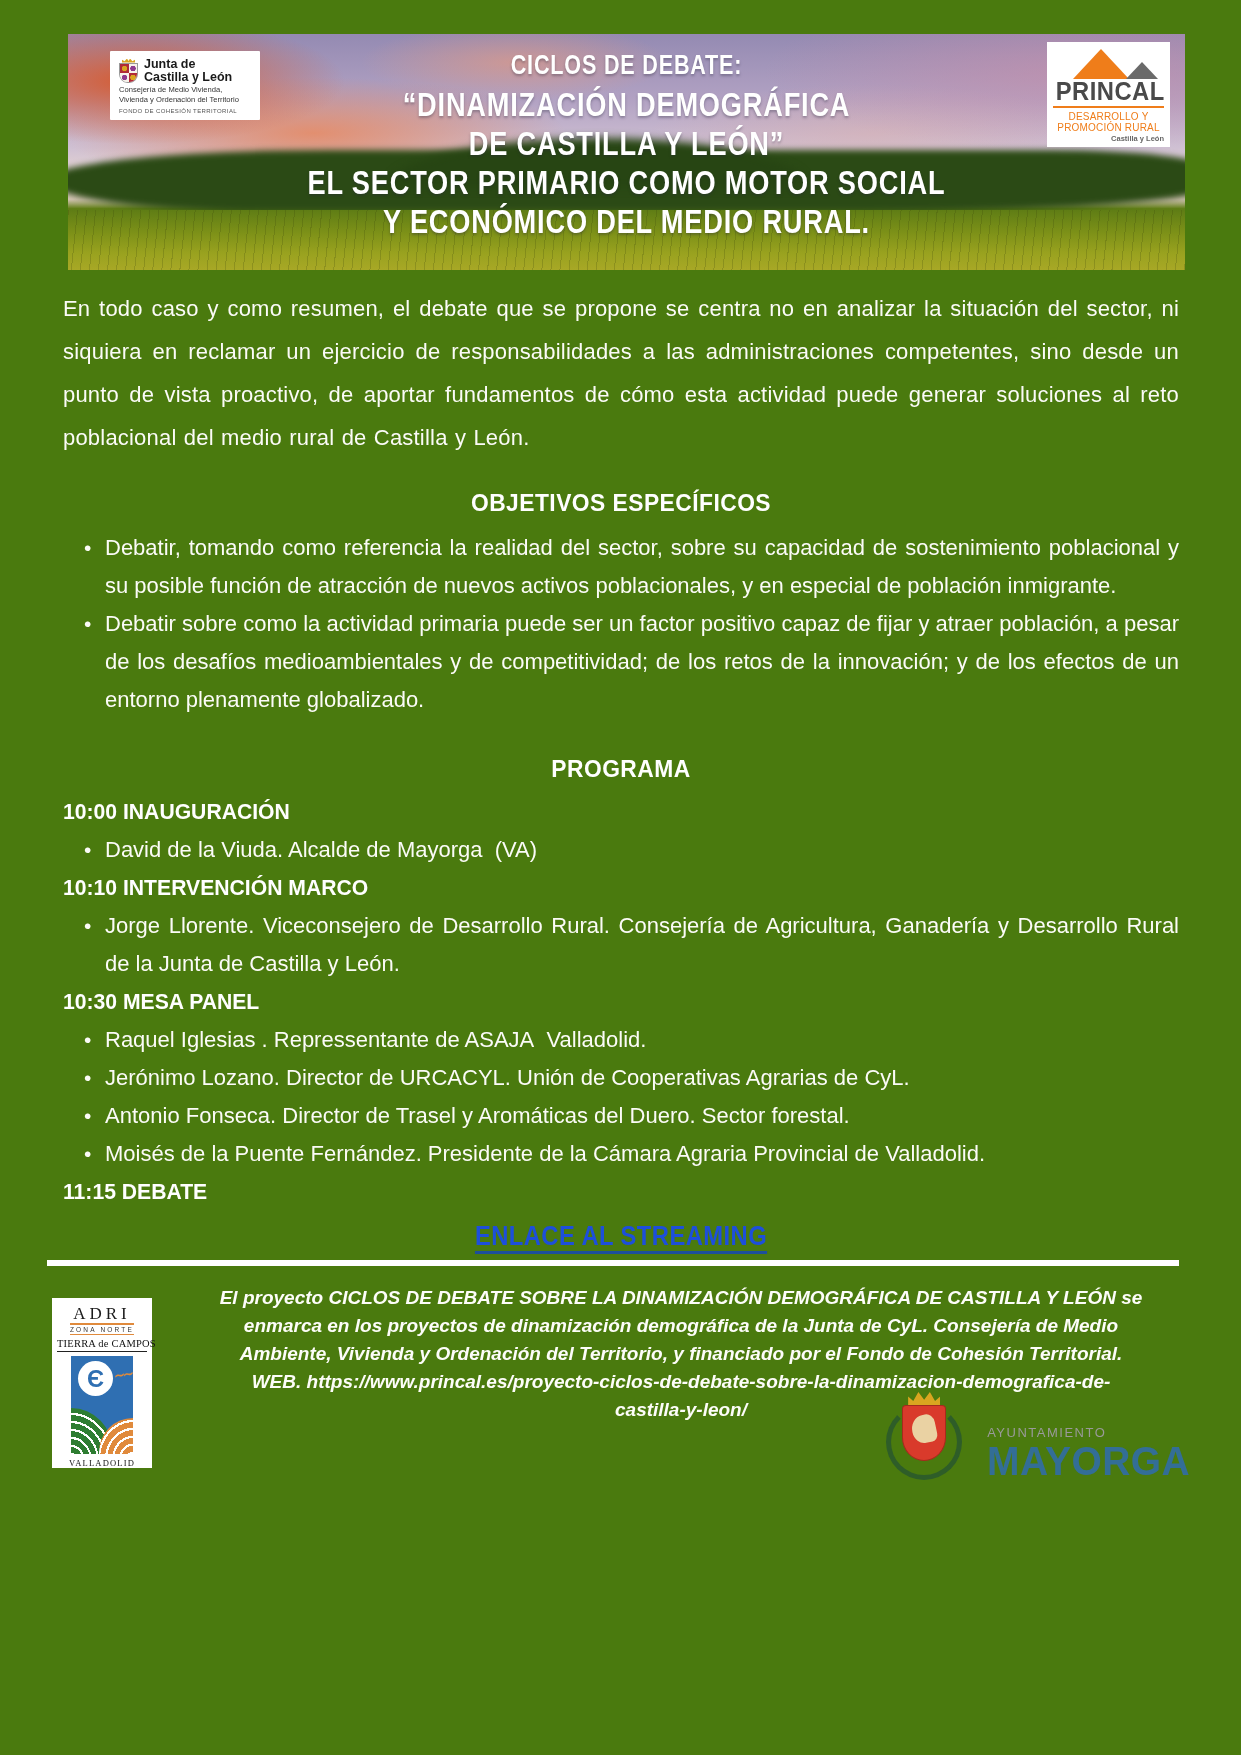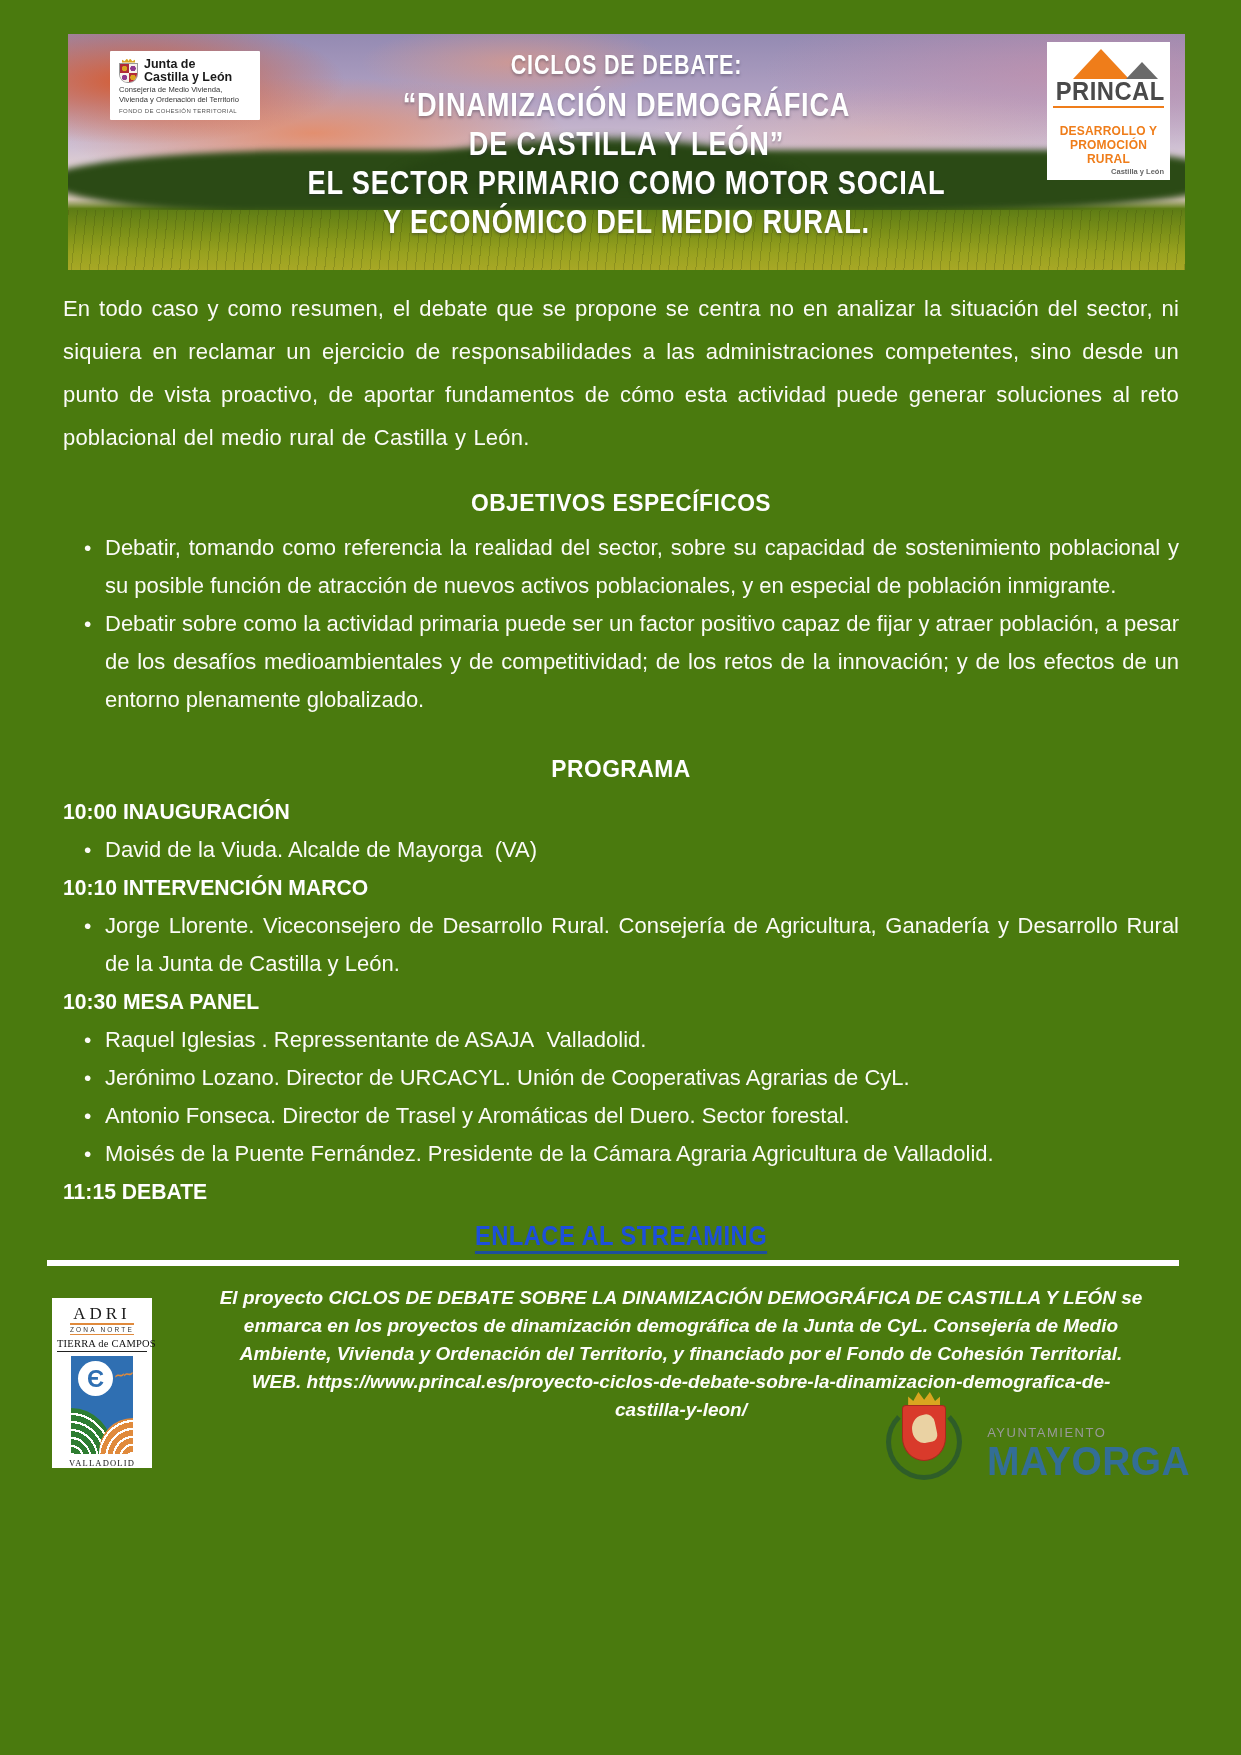--- a/index.html
+++ b/index.html
@@ -54,21 +54,21 @@
   .junta-fund{font-size:6px;color:#555;margin-top:4px;letter-spacing:.4px;}
 
   .princal{position:absolute;right:15px;top:8px;width:123px;background:#fff;z-index:4;
     padding:5px 6px 4px;box-sizing:border-box;text-align:center;color:#444;}
   .mountains{position:relative;height:32px;}
   .tri-orange{position:absolute;left:20px;top:2px;width:0;height:0;
     border-left:28px solid transparent;border-right:28px solid transparent;border-bottom:30px solid #ef7d1a;}
   .tri-gray{position:absolute;right:6px;top:15px;width:0;height:0;
     border-left:16px solid transparent;border-right:16px solid transparent;border-bottom:17px solid #6a6a6a;}
   .princal-name{font-size:25px;font-weight:bold;color:#4a4a4a;line-height:25px;letter-spacing:.5px;transform:scaleX(.95);}
-  .princal-tag{font-size:12px;font-weight:bold;color:#ef7d1a;border-top:2px solid #ef7d1a;margin-top:2px;padding-top:16px;letter-spacing:.2px;}
+  .princal-tag{font-size:10px;font-weight:normal;color:#ef7d1a;border-top:2px solid #ef7d1a;margin-top:2px;padding-top:3px;letter-spacing:.2px;}
   .princal-region{font-size:7.5px;color:#666;font-weight:bold;text-align:right;margin-top:1px;}
 
   
   .intro{margin:17px 0 0;font-size:22px;line-height:43px;text-align:justify;letter-spacing:.2px;word-spacing:1px;color:#fbfbf7;}
   .sec-heading{margin:30px 0 0;text-align:center;font-size:24px;font-weight:bold;letter-spacing:.5px;color:#ffffff;transform:scaleX(.95);}
   .sec-heading.programa{margin-top:36px;}
   .bullets{margin-top:12px;}
   .bullet{position:relative;padding-left:42px;font-size:22px;line-height:38px;text-align:justify;color:#fbfbf7;}
   .bullet::before{content:"\2022";position:absolute;left:21px;top:0;font-size:21px;}
   .program{margin-top:10px;}
@@ -183,21 +183,21 @@
   <h2 class="sec-heading programa">PROGRAMA</h2>
   <div class="program">
     <div class="slot">10:00 INAUGURACIÓN</div>
     <div class="bullet">David de la Viuda. Alcalde de Mayorga&nbsp; (VA)</div>
     <div class="slot">10:10 INTERVENCIÓN MARCO</div>
     <div class="bullet">Jorge Llorente. Viceconsejero de Desarrollo Rural. Consejería de Agricultura, Ganadería y Desarrollo Rural de la Junta de Castilla y León.</div>
     <div class="slot">10:30 MESA PANEL</div>
     <div class="bullet">Raquel Iglesias . Repressentante de ASAJA&nbsp; Valladolid.</div>
     <div class="bullet">Jerónimo Lozano. Director de URCACYL. Unión de Cooperativas Agrarias de CyL.</div>
     <div class="bullet">Antonio Fonseca. Director de Trasel y Aromáticas del Duero. Sector forestal.</div>
-    <div class="bullet">Moisés de la Puente Fernández. Presidente de la Cámara Agraria Agricultura de Valladolid.</div>
+    <div class="bullet">Moisés de la Puente Fernández. Presidente de la Cámara Agraria Provincial de Valladolid.</div>
     <div class="slot">11:15 DEBATE</div>
   </div>
 
   <a href="#" class="stream-link">ENLACE AL STREAMING</a>
 
   <div class="divider"></div>
 
   <div class="footer">
 
     <div class="adri">

